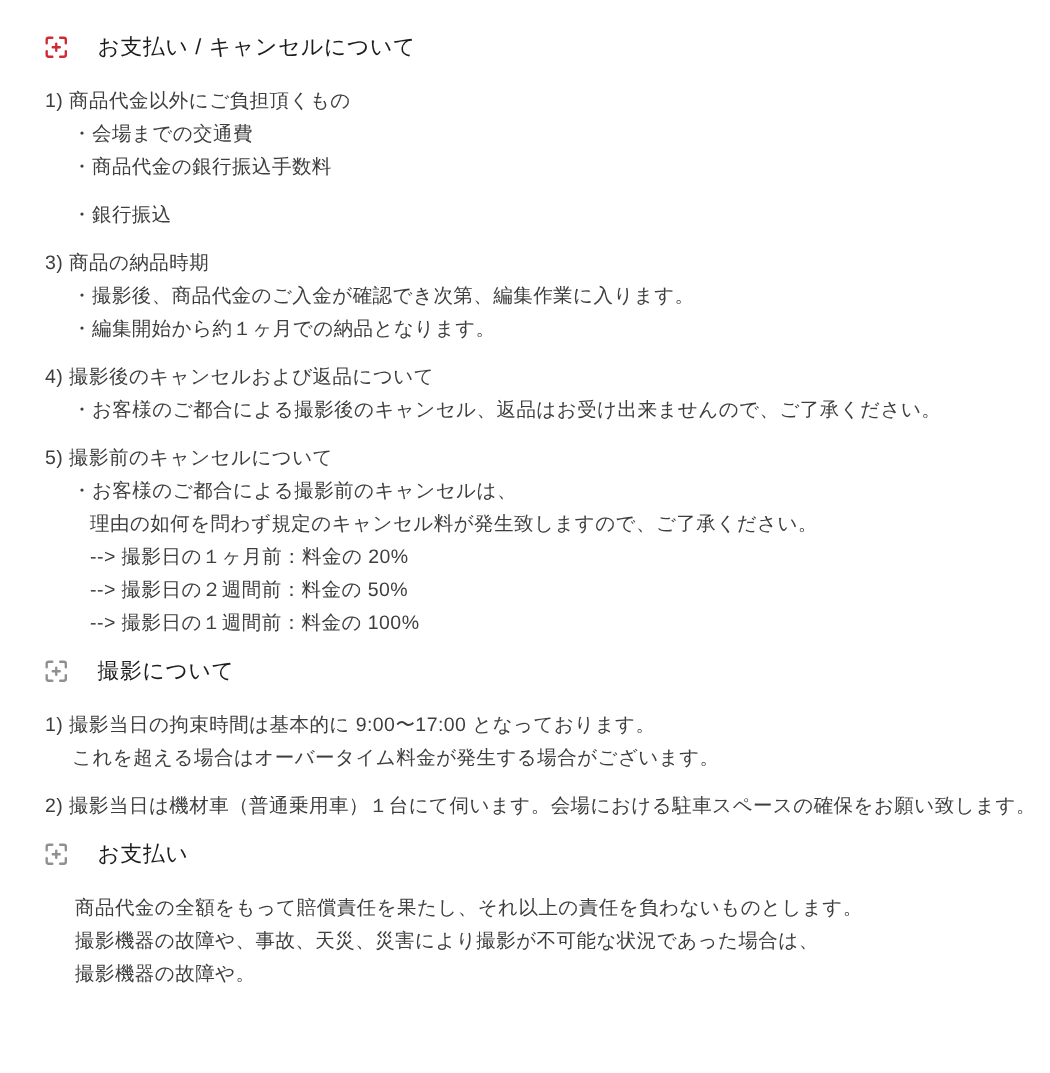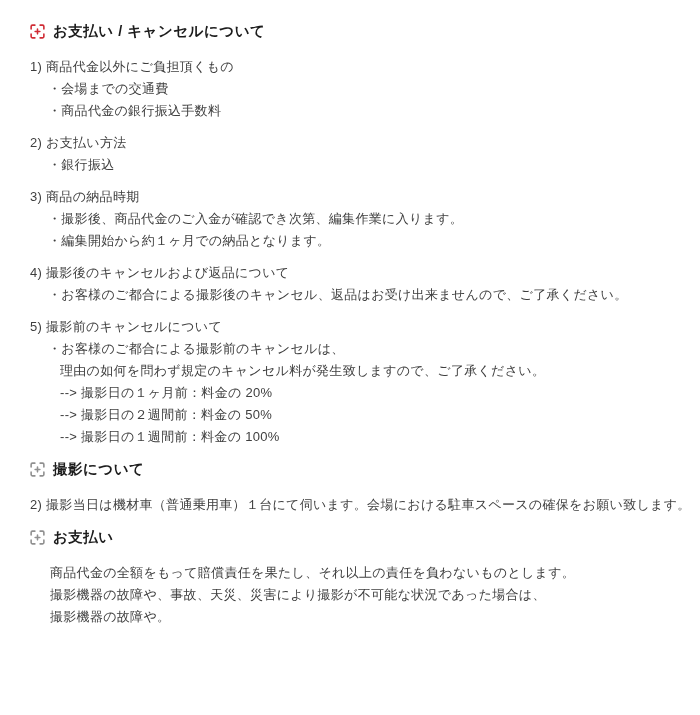--- a/index.html
+++ b/index.html
@@ -13,25 +13,25 @@
   }
   .page {
     padding: 20px 26px 20px 30px;
     box-sizing: border-box;
   }
   .section { margin: 0; }
   .section + .section { margin-top: 8px; }
   .sec-header {
     display: flex;
     align-items: center;
-    gap: 8px;
+    gap: 20px;
     margin: 0 0 14px 0;
     height: 22px;
     font-size: 14.5px;
-    font-weight: bold;
+    font-weight: normal;
     color: #1c1c1c;
     letter-spacing: 0.5px;
   }
   .vf-icon {
     display: inline-flex;
     width: 15px;
     height: 15px;
     flex: 0 0 auto;
   }
   .vf-icon svg { display: block; }
@@ -67,21 +67,20 @@
         </svg>
       </span>
       <span>お支払い / キャンセルについて</span>
     </h2>
     <div class="block">
       <p class="line indent0">1) 商品代金以外にご負担頂くもの</p>
       <p class="line indent1">・会場までの交通費</p>
       <p class="line indent1">・商品代金の銀行振込手数料</p>
     </div>
     <div class="block">
-      <p class="line indent0">2) お支払い方法</p>
       <p class="line indent1">・銀行振込</p>
     </div>
     <div class="block">
       <p class="line indent0">3) 商品の納品時期</p>
       <p class="line indent1">・撮影後、商品代金のご入金が確認でき次第、編集作業に入ります。</p>
       <p class="line indent1">・編集開始から約１ヶ月での納品となります。</p>
     </div>
     <div class="block">
       <p class="line indent0">4) 撮影後のキャンセルおよび返品について</p>
       <p class="line indent1">・お客様のご都合による撮影後のキャンセル、返品はお受け出来ませんので、ご了承ください。</p>
@@ -103,20 +102,24 @@
           <path d="M5.2 1.2 H2.6 A1.4 1.4 0 0 0 1.2 2.6 V5.2"></path>
           <path d="M10.8 1.2 H13.4 A1.4 1.4 0 0 1 14.8 2.6 V5.2"></path>
           <path d="M14.8 10.8 V13.4 A1.4 1.4 0 0 1 13.4 14.8 H10.8"></path>
           <path d="M1.2 10.8 V13.4 A1.4 1.4 0 0 0 2.6 14.8 H5.2"></path>
           <path d="M8 5.5 V10.5 M5.5 8 H10.5"></path>
         </svg>
       </span>
       <span>撮影について</span>
     </h2>
     <div class="block">
+      <p class="line indent0">1) 撮影当日の拘束時間は基本的に 9:00〜17:00 となっております。</p>
+      <p class="line indent1">これを超える場合はオーバータイム料金が発生する場合がございます。</p>
+    </div>
+    <div class="block">
       <p class="line indent0">2) 撮影当日は機材車（普通乗用車）１台にて伺います。会場における駐車スペースの確保をお願い致します。</p>
     </div>
   </div>
 
   <div class="section">
     <h2 class="sec-header">
       <span class="vf-icon icon-gray">
         <svg width="15" height="15" viewBox="0 0 16 16" fill="none" stroke="currentColor" stroke-width="1.7" stroke-linecap="round" stroke-linejoin="round">
           <path d="M5.2 1.2 H2.6 A1.4 1.4 0 0 0 1.2 2.6 V5.2"></path>
           <path d="M10.8 1.2 H13.4 A1.4 1.4 0 0 1 14.8 2.6 V5.2"></path>

